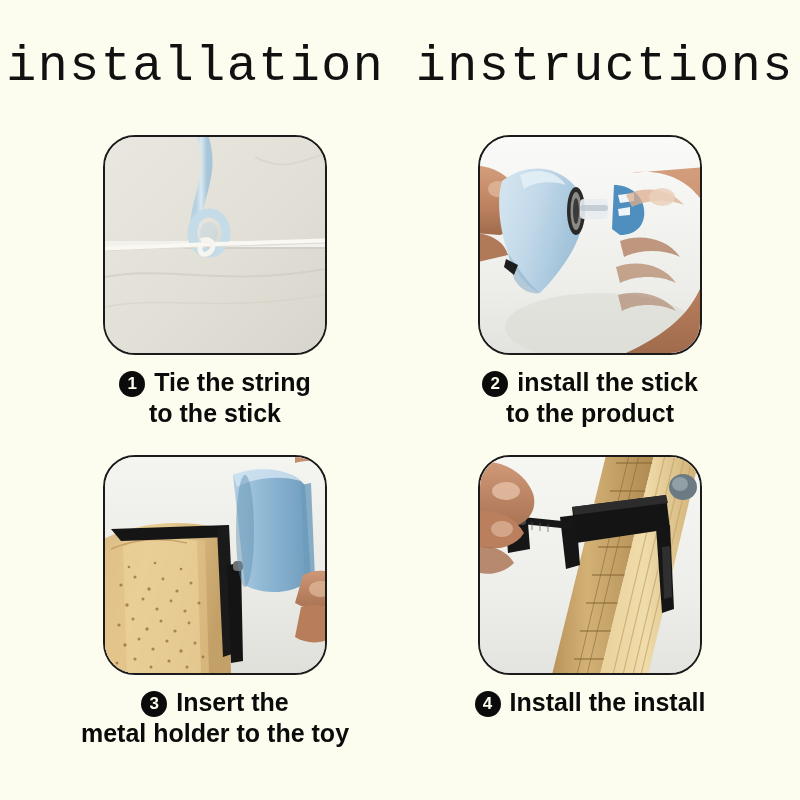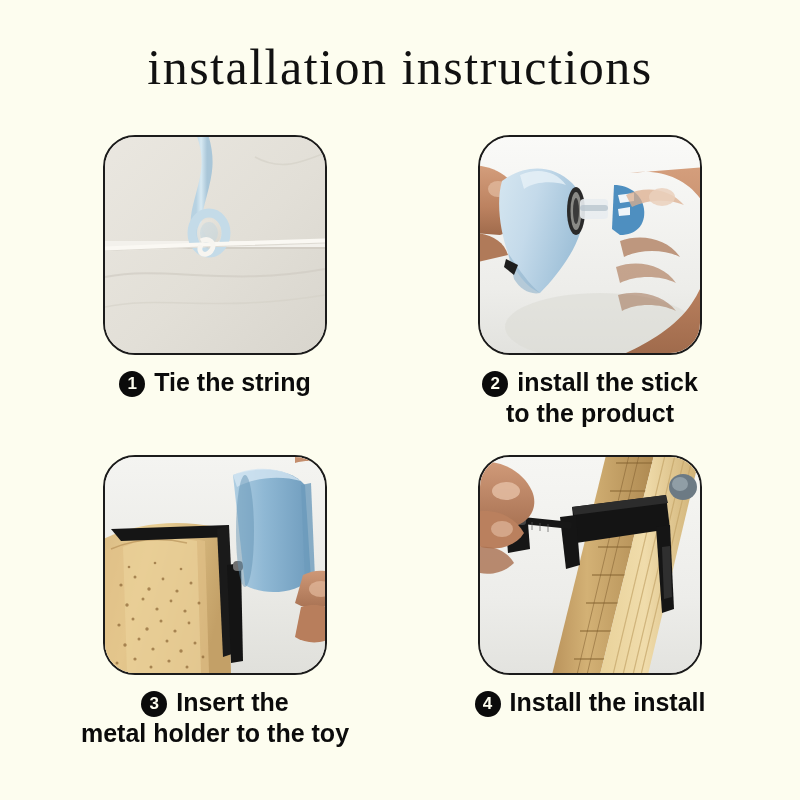--- a/index.html
+++ b/index.html
@@ -20,21 +20,21 @@
     background: #FDFDEF;
   }
 
   
   .title {
     position: absolute;
     left: 0;
     top: 38px;
     width: 800px;
     text-align: center;
-    font-family: Liberation Serif, serif;
+    font-family: Liberation Mono, monospace;
     font-size: 50px;
     font-weight: 300;
     letter-spacing: 1.5px;
     color: #111111;
     white-space: nowrap;
   }
 
   
   .grid {
     position: absolute;
@@ -133,20 +133,21 @@
           <ellipse cx="104" cy="96" rx="12" ry="14" fill="url(#p1bg)" opacity="0.85"></ellipse>
           <ellipse cx="104" cy="96" rx="9" ry="11" fill="#BFD4DF" opacity="0.45"></ellipse>
 
           <path d="M0 112 L96 108 L220 104" stroke="#FAF8F3" stroke-width="5" fill="none"></path>
           <path d="M0 114 L96 110 L220 106" stroke="#D7D3CA" stroke-width="1.2" fill="none" opacity="0.8"></path>
           <path d="M96 104 C104 100 112 106 106 114 C100 121 92 116 96 108" stroke="#F7F5F0" stroke-width="5" fill="none"></path>
         </svg>
       </div>
       <div class="caption">
         <span class="line"><span class="badge">1</span><span>Tie the string</span></span>
+        <span class="line">to the stick</span>
       </div>
     </div>
 
     <div class="step step-tr">
       <div class="photo">
         <svg viewBox="0 0 220 216" preserveAspectRatio="xMidYMid slice">
           <defs>
             <linearGradient id="p2bg" x1="0" y1="0" x2="0" y2="1">
               <stop offset="0%" stop-color="#FAFAF8"></stop>
               <stop offset="70%" stop-color="#EDEDEA"></stop>

